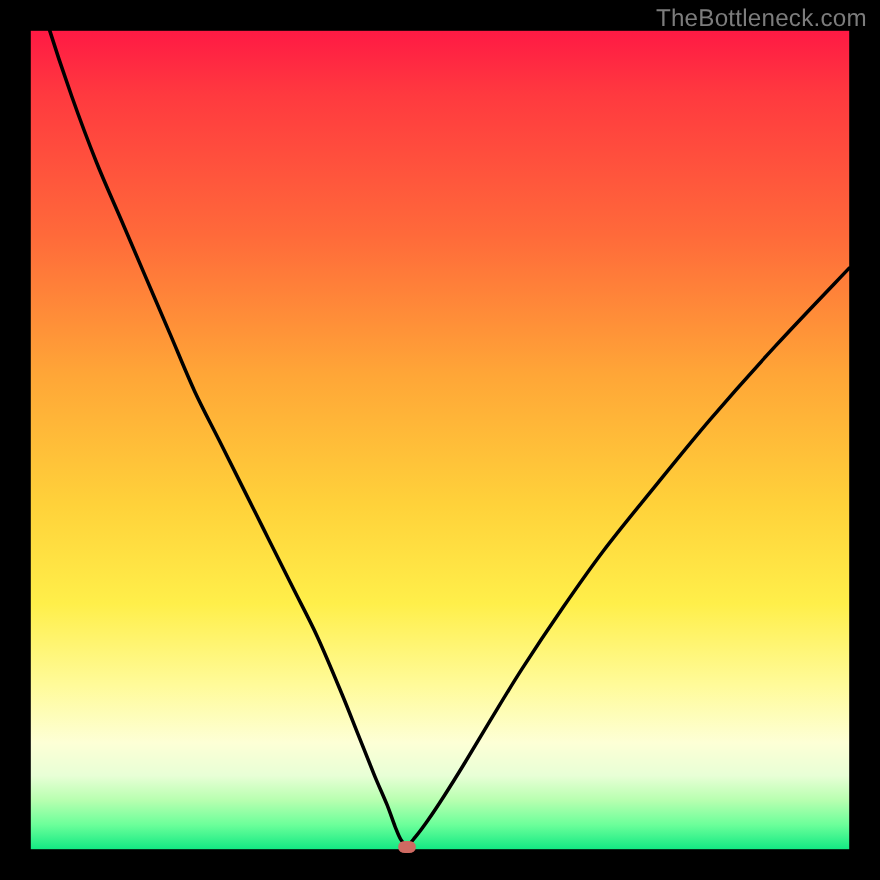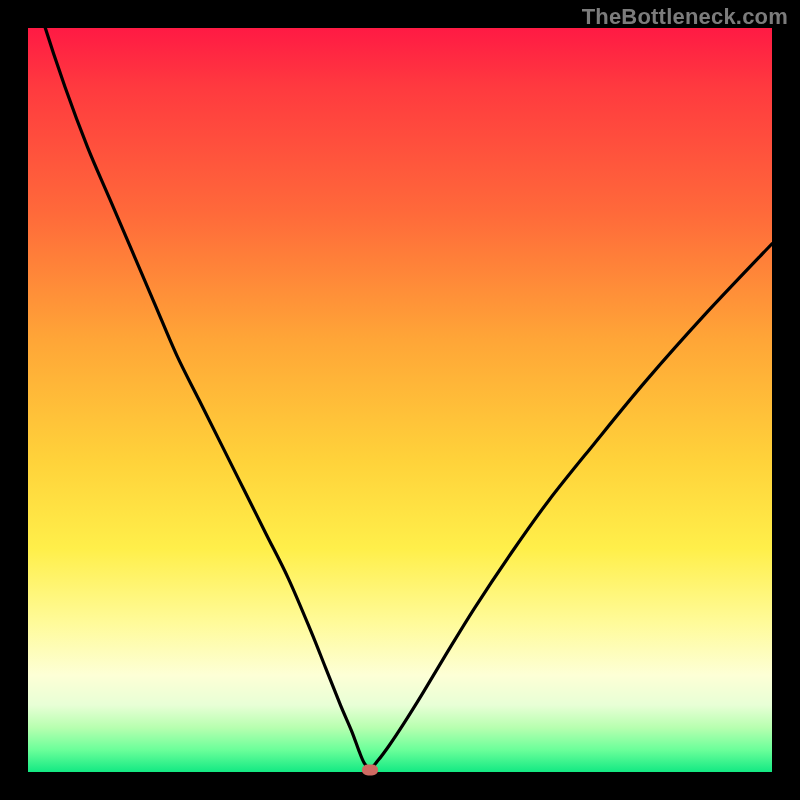--- a/index.html
+++ b/index.html
@@ -40,21 +40,21 @@
       #6cff9a 97%,
       #13e983 100%
     );
   }
   .watermark {
     position: absolute;
     top: 4px;
     right: 12px;
     font-family: Arial, Helvetica, sans-serif;
     font-size: 22px;
-    font-weight: 700;
+    font-weight: 400;
     color: #7c7c7c;
     letter-spacing: 0.2px;
     user-select: none;
   }
   svg.curve {
     position: absolute;
     top: 0;
     left: 0;
     width: 744px;
     height: 744px;

